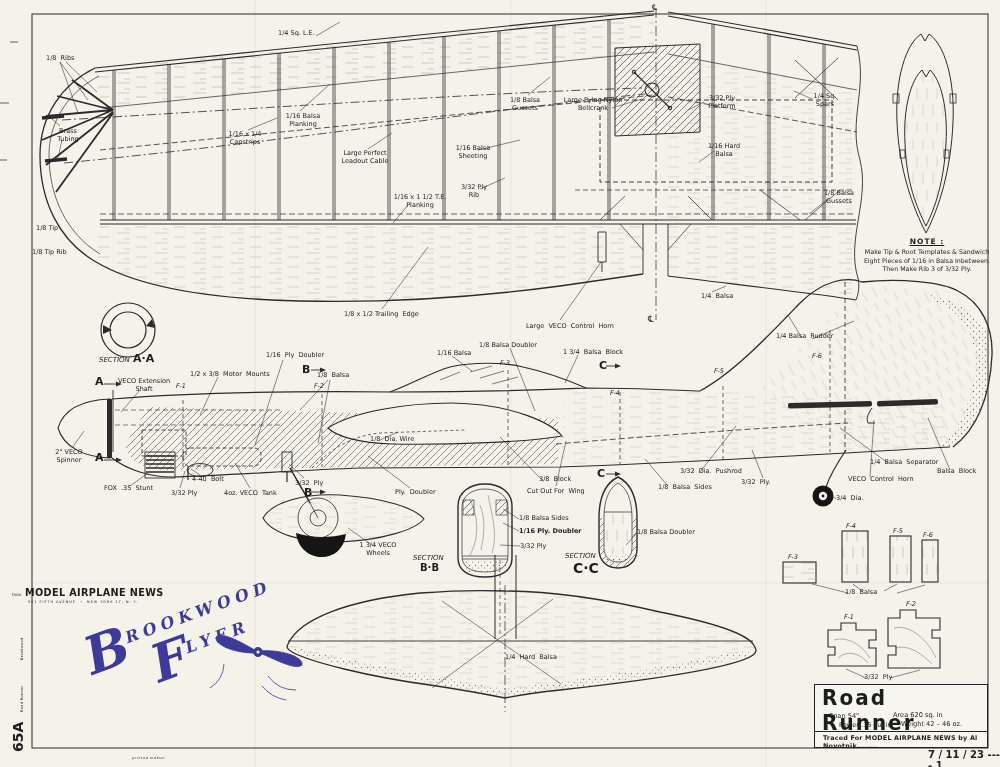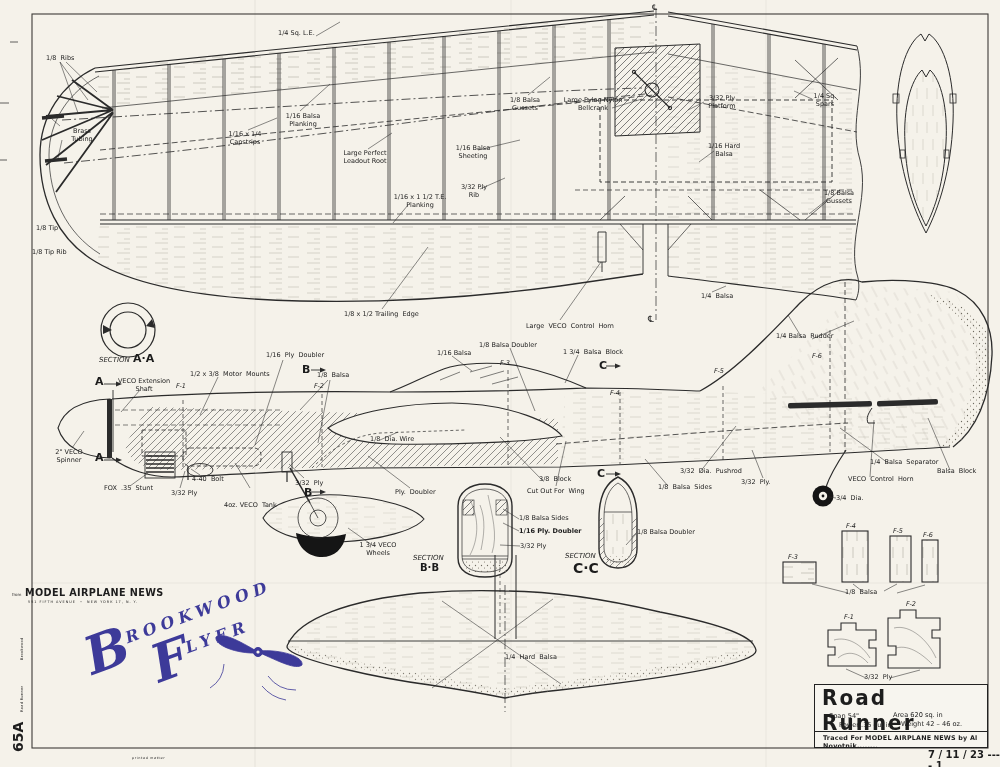--- a/index.html
+++ b/index.html
@@ -281,20 +281,24 @@
 
 <g stroke="#3d3a99" fill="#3d3a99">
   <path d="M258 652 C238 640 222 632 216 637 C214 645 236 654 258 653 Z" stroke-width="0.8"></path>
   <path d="M258 652 C280 662 296 670 302 665 C304 657 282 649 258 651 Z" stroke-width="0.8"></path>
   <circle cx="258" cy="652" r="4.5"></circle>
         <circle cx="258" cy="652" r="1.6" fill="#f5f2ea" stroke="none"></circle>
   <path d="M268 676 A34 34 0 0 0 296 690 M262 686 A40 40 0 0 0 286 700 M224 664 A30 30 0 0 1 210 688" fill="none" stroke-width="1" opacity="0.8"></path>
 </g>
 </svg>
 
+<div id="note">
+  <div class="nh">NOTE :</div>
+  <div class="nb">Make Tip &amp; Root Templates &amp; Sandwich Eight Pieces of 1/16 in Balsa Inbetween. Then Make Rib 3 of 3/32 Ply.</div>
+</div>
 
 <div id="tblock">
   <div id="tb-title">Road Runner</div>
   <div class="spec" style="left:14px;top:27px;">Span 54"</div>
   <div class="spec" style="left:78px;top:26px;">Area 620 sq. in</div>
   <div class="spec" style="left:24px;top:36px;">Power .35 cu. in.</div>
   <div class="spec" style="left:86px;top:35px;">Weight 42 – 46 oz.</div>
   <div id="tb-rule"></div>
   <div id="tb-credit">Traced For MODEL AIRPLANE NEWS by Al Novotnik........</div>
 </div>
@@ -316,24 +320,24 @@
 </div>
 
 <div class="vtxt" style="left:20px;top:660px;">Brookwood</div>
 <div class="vtxt" style="left:20px;top:712px;">Road Runner</div>
 <div id="sheetno">65A</div>
 <div id="printed">printed matter</div>
 
 <div id="labels">
       <div class="lbl" style="left: 46px; top: 54px;">1/8  Ribs</div>
       <div class="lbl" style="left: 278px; top: 29px;">1/4 Sq. L.E.</div>
-      <div class="lbl c" style="left: 64px; top: 127px; width: 36px;">Brass Tubing</div>
+      <div class="lbl c" style="left: 50px; top: 127px; width: 36px;">Brass Tubing</div>
       <div class="lbl c" style="left: 220px; top: 130px; width: 50px;">1/16 x 1/4 Capstrips</div>
       <div class="lbl c" style="left: 280px; top: 112px; width: 46px;">1/16 Balsa Planking</div>
-      <div class="lbl c" style="left: 336px; top: 149px; width: 58px;">Large Perfect Leadout Root</div>
+      <div class="lbl c" style="left: 336px; top: 149px; width: 58px;">Large Perfect Leadout Cable</div>
       <div class="lbl c" style="left: 450px; top: 144px; width: 46px;">1/16 Balsa Sheeting</div>
       <div class="lbl c" style="left: 502px; top: 96px; width: 46px;">1/8 Balsa Gussets</div>
       <div class="lbl c" style="left: 560px; top: 96px; width: 66px;">Large Pylon Nylon Bellcrank</div>
       <div class="lbl c" style="left: 701px; top: 94px; width: 42px;">3/32 Ply Platform</div>
       <div class="lbl c" style="left: 808px; top: 92px; width: 34px;">1/4 Sq. Spars</div>
       <div class="lbl c" style="left: 704px; top: 142px; width: 40px;">1/16 Hard Balsa</div>
       <div class="lbl c" style="left: 816px; top: 189px; width: 46px;">1/8 Balsa Gussets</div>
       <div class="lbl c" style="left: 456px; top: 183px; width: 36px;">3/32 Ply Rib</div>
       <div class="lbl c" style="left: 392px; top: 193px; width: 56px;">1/16 x 1 1/2 T.E. Planking</div>
       <div class="lbl" style="left: 36px; top: 224px;">1/8 Tip</div>
@@ -361,21 +365,21 @@
       <div class="lbl b" style="left: 599px; top: 359px; font-size: 11px;">C</div>
       <div class="lbl i" style="left: 610px; top: 389px;">F-4</div>
       <div class="lbl i" style="left: 714px; top: 367px;">F-5</div>
       <div class="lbl i" style="left: 812px; top: 352px;">F-6</div>
       <div class="lbl" style="left: 776px; top: 332px;">1/4 Balsa  Rudder</div>
       <div class="lbl c" style="left: 48px; top: 448px; width: 42px;">2" VECO Spinner</div>
       <div class="lbl" style="left: 370px; top: 435px;">1/8  Dia. Wire</div>
       <div class="lbl" style="left: 104px; top: 484px;">FOX  .35  Stunt</div>
       <div class="lbl" style="left: 171px; top: 489px;">3/32 Ply</div>
       <div class="lbl" style="left: 192px; top: 475px;">4-40  Bolt</div>
-      <div class="lbl" style="left: 224px; top: 501px;">4oz. VECO  Tank</div>
+      <div class="lbl" style="left: 224px; top: 489px;">4oz. VECO  Tank</div>
       <div class="lbl" style="left: 295px; top: 479px;">3/32  Ply</div>
       <div class="lbl b" style="left: 304px; top: 486px; font-size: 11px;">B</div>
       <div class="lbl" style="left: 395px; top: 488px;">Ply.  Doubler</div>
       <div class="lbl" style="left: 539px; top: 475px;">3/8  Block</div>
       <div class="lbl" style="left: 527px; top: 487px;">Cut Out For  Wing</div>
       <div class="lbl b" style="left: 597px; top: 467px; font-size: 11px;">C</div>
       <div class="lbl c" style="left: 354px; top: 541px; width: 48px;">1 3/4  VECO Wheels</div>
       <div class="lbl i" style="left: 413px; top: 554px; font-size: 7px;">SECTION</div>
       <div class="lbl b" style="left: 420px; top: 562px; font-size: 10px;">B·B</div>
       <div class="lbl" style="left: 519px; top: 514px;">1/8 Balsa Sides</div>

